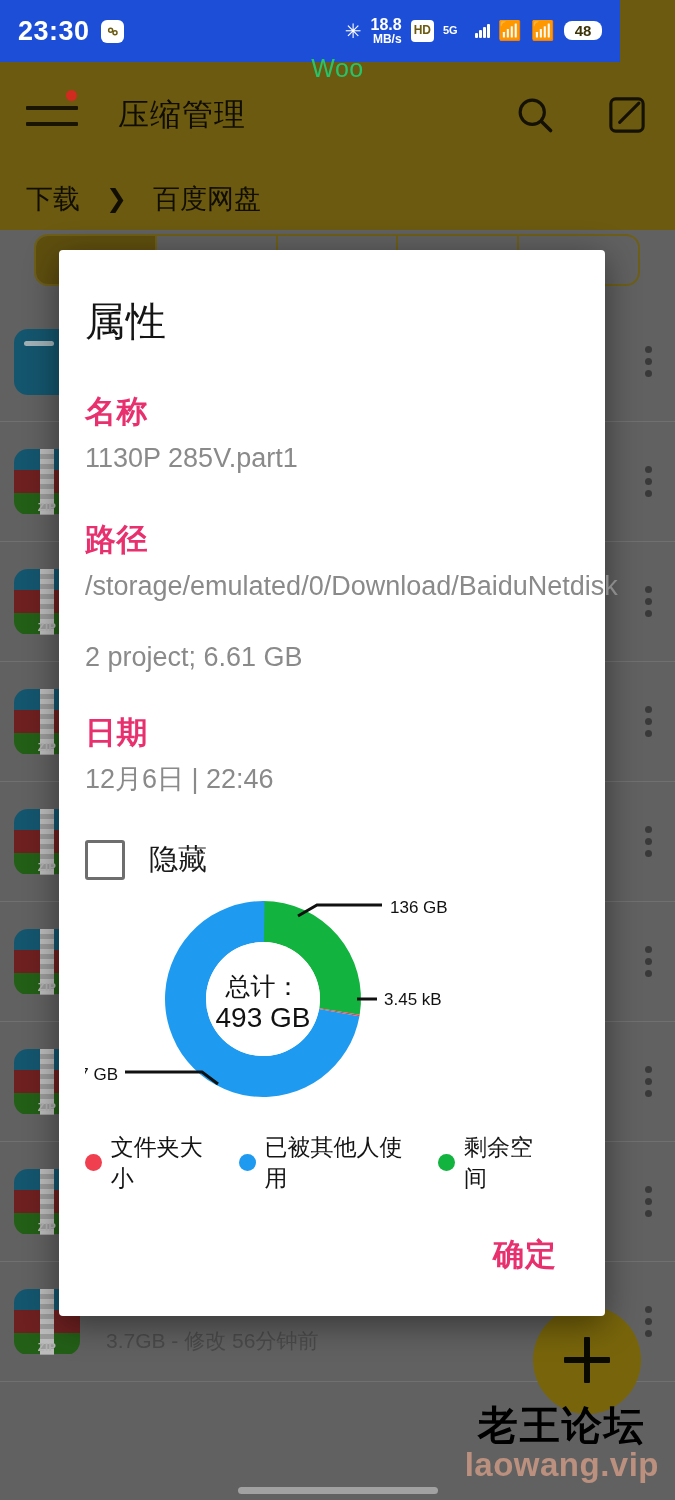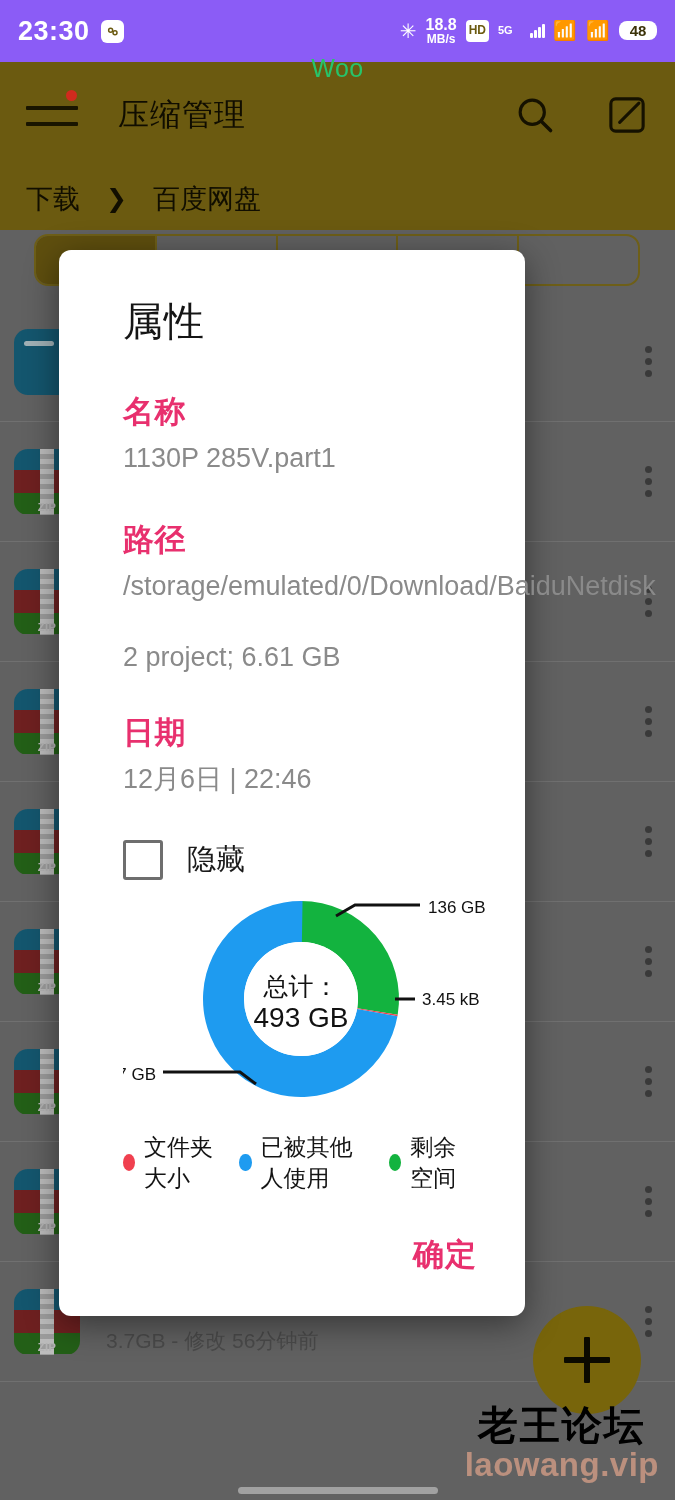--- a/index.html
+++ b/index.html
@@ -9,33 +9,33 @@
     background:#6b5a10;
     overflow:hidden;
     position:relative;
   }
 
   
   #app { position:absolute; inset:0; }
 
   
   .statusbar{
-    position:absolute; top:0; left:0; width:675px; height:62px;
-    background:#8b5cf6; display:flex; align-items:center;
+    position:absolute; top:0; left:0; width:620px; height:62px;
+    background:#1d4ed8; display:flex; align-items:center;
     padding:0 18px; color:#fff;
   }
   .sb-time{ font-size:27px; font-weight:600; letter-spacing:.5px; }
   .sb-left{ display:flex; align-items:center; gap:11px; }
   .sb-right{ margin-left:auto; display:flex; align-items:center; gap:9px; }
   .glyph-photo{
     width:23px;height:23px;border-radius:6px;background:#fff;
     display:flex;align-items:center;justify-content:center;
   }
   .bt{ font-size:20px; color:#fff; line-height:1; }
-  .netspeed{ text-align:center; line-height:1.02; }
+  .netspeed{ text-align:right; line-height:1.02; }
   .netspeed .n1{ font-size:16px; font-weight:700; display:block; }
   .netspeed .n2{ font-size:12px; font-weight:700; display:block; }
   .hdbox{
     background:#fff;color:#6b5a10;border-radius:4px;padding:4px 3px;
     font-size:12px;font-weight:700;line-height:1.1;
   }
   .sigwrap{ display:flex; align-items:flex-end; gap:1px; }
   .sig-g{ font-size:11px; font-weight:700; margin-right:16px; align-self:flex-start;}
   .bar{ width:3px; background:#fff; border-radius:1px; }
   .bar.b1{height:5px}.bar.b2{height:8px}.bar.b3{height:11px}.bar.b4{height:14px}
@@ -141,24 +141,24 @@
   .wm2{ font-size:33px; font-weight:700; color:#f0b9a2; letter-spacing:.5px; }
 
   .scrollhint{
     position:absolute; bottom:6px; left:50%; transform:translateX(-50%);
     width:200px; height:7px; border-radius:4px; background:#cfcfcf;
   }
 
   
   .scrim{ position:absolute; inset:230px 0 0 0; background:rgba(0,0,0,0.22); }
   .dialog{
-    position:absolute; top:250px; left:59px; width:466px; height:1066px;
-    background:#fff; border-radius:12px;
+    position:absolute; top:250px; left:59px; width:546px; height:1066px;
+    background:#fff; border-radius:4px;
     box-shadow:0 8px 34px rgba(0,0,0,.45);
-    padding:44px 50px 0 64px;
+    padding:44px 50px 0 26px;
   }
   .dlg-title{ font-size:40px; color:#151515; font-weight:500; letter-spacing:1px; }
   .field{ margin-top:42px; }
   .field.tight{ margin-top:36px; }
   .flabel{ font-size:31px; color:#e8306e; font-weight:700; letter-spacing:.5px; }
   .fvalue{ font-size:27px; color:#8a8a8a; margin-top:8px; line-height:1.32; }
 
   .checkrow{ display:flex; align-items:center; gap:24px; margin-top:42px; cursor:pointer; }
   .checkbox{
     width:40px; height:40px; border:3px solid #6e6e6e; border-radius:3px; background:#fff;

